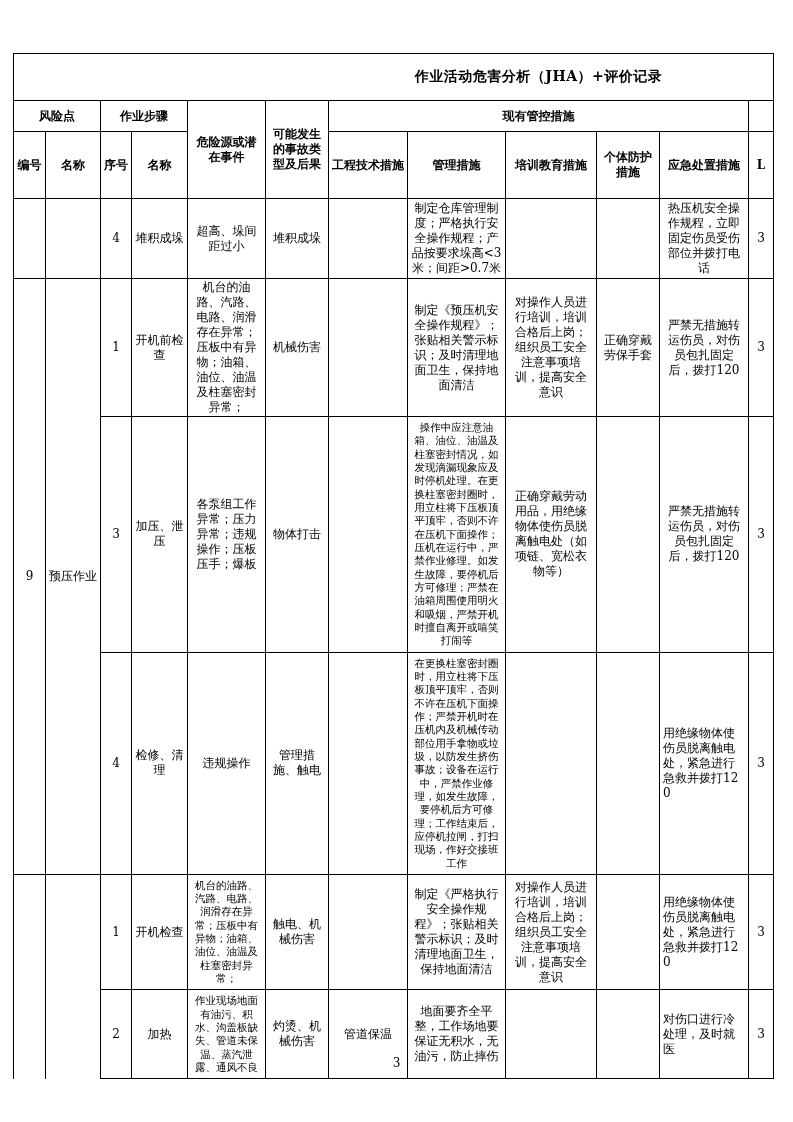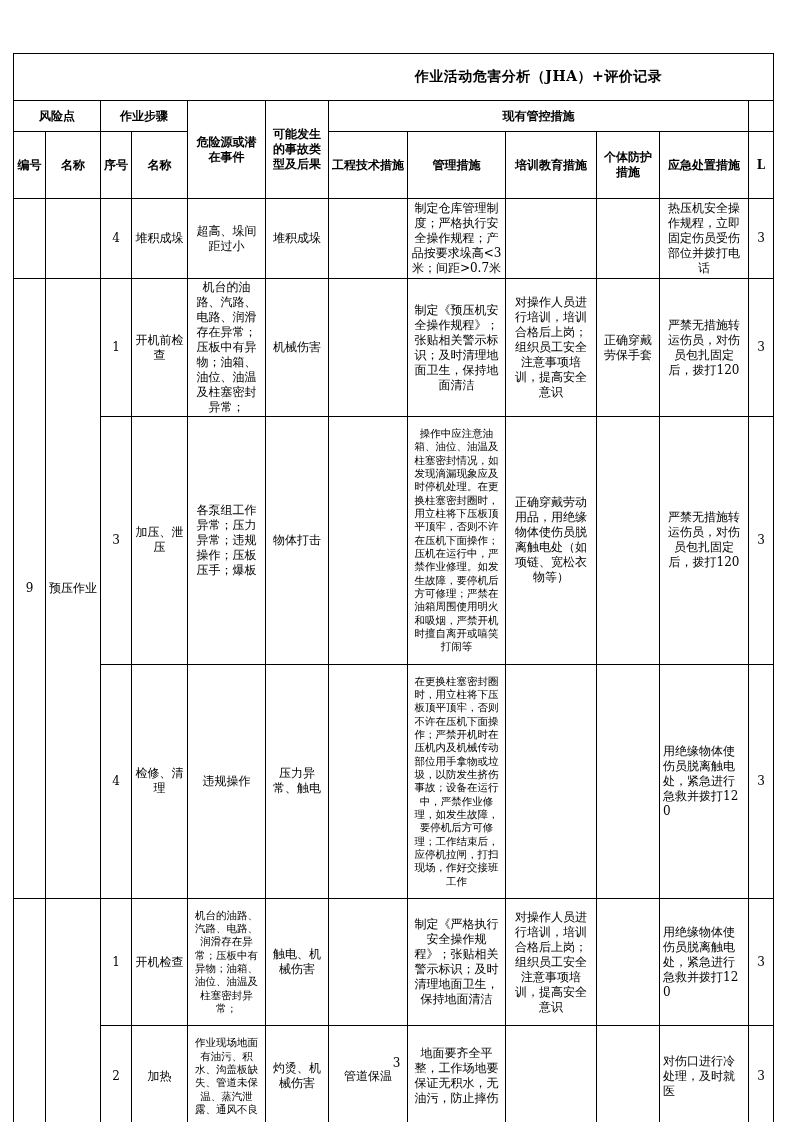--- a/index.html
+++ b/index.html
@@ -17,21 +17,21 @@
     text-align:center;vertical-align:middle;
     font-size:12px;line-height:1.25;
     padding:1px 3px;overflow:hidden;
     word-break:break-all;
   }
   td.hdr{font-weight:bold;}
   td.title-cell{
     font-weight:bold;font-size:14px;
     padding:0 0 0 290px;letter-spacing:.5px;
   }
-  td.sm{font-size:10.5px;line-height:1.27;padding:10px 2px;}
+  td.sm{font-size:10.5px;line-height:1.27;padding:4px 2px;}
   td.ta-l{text-align:left;margin-left:25px;}
   td.pad-wide{padding:1px 6px;}
   td.no-bottom{border-bottom:none;}
   tr.r-title{height:47px;}
   tr.r-h1{height:31px;}
   tr.r-h2{height:67px;}
   tr.r-d1{height:80px;}
   tr.r-d2{height:135px;}
   tr.r-d3{height:227px;}
   tr.r-d4{height:217px;}
@@ -128,21 +128,21 @@
     <td class="pad-wide">正确穿戴劳动用品，用绝缘物体使伤员脱离触电处（如项链、宽松衣物等）</td>
     <td></td>
     <td>严禁无措施转运伤员，对伤员包扎固定后，拨打120</td>
     <td>3</td>
   </tr>
 
   <tr class="r-d4">
     <td>4</td>
     <td>检修、清理</td>
     <td>违规操作</td>
-    <td>压力异常、触电</td>
+    <td>管理措施、触电</td>
     <td></td>
     <td class="sm">在更换柱塞密封圈时，用立柱将下压板顶平顶牢，否则不许在压机下面操作；严禁开机时在压机内及机械传动部位用手拿物或垃圾，以防发生挤伤事故；设备在运行中，严禁作业修理，如发生故障，要停机后方可修理；工作结束后，应停机拉闸，打扫现场，作好交接班工作</td>
     <td></td>
     <td></td>
     <td class="ta-l">用绝缘物体使伤员脱离触电处，紧急进行急救并拨打120</td>
     <td>3</td>
   </tr>
 
   <tr class="r-d5">
     <td rowspan="2" class="no-bottom"></td>

